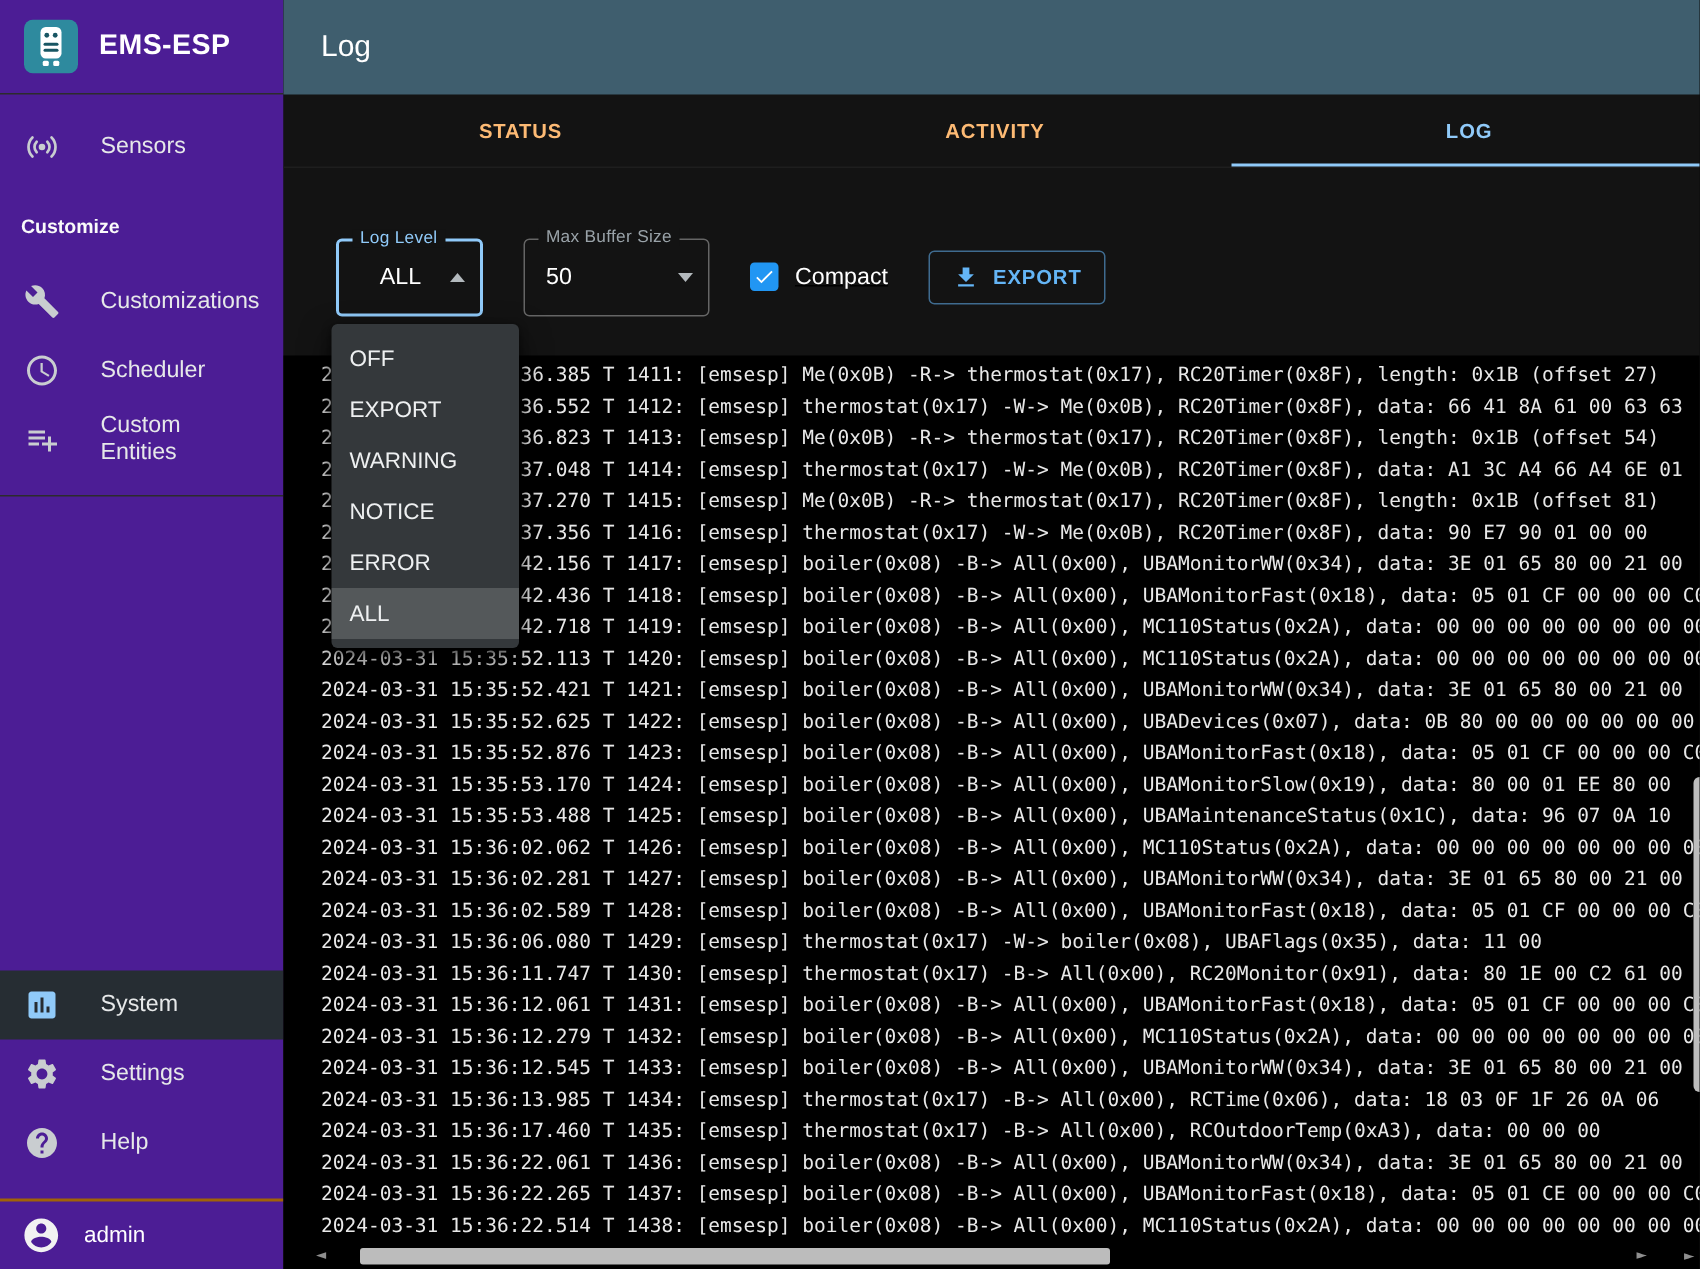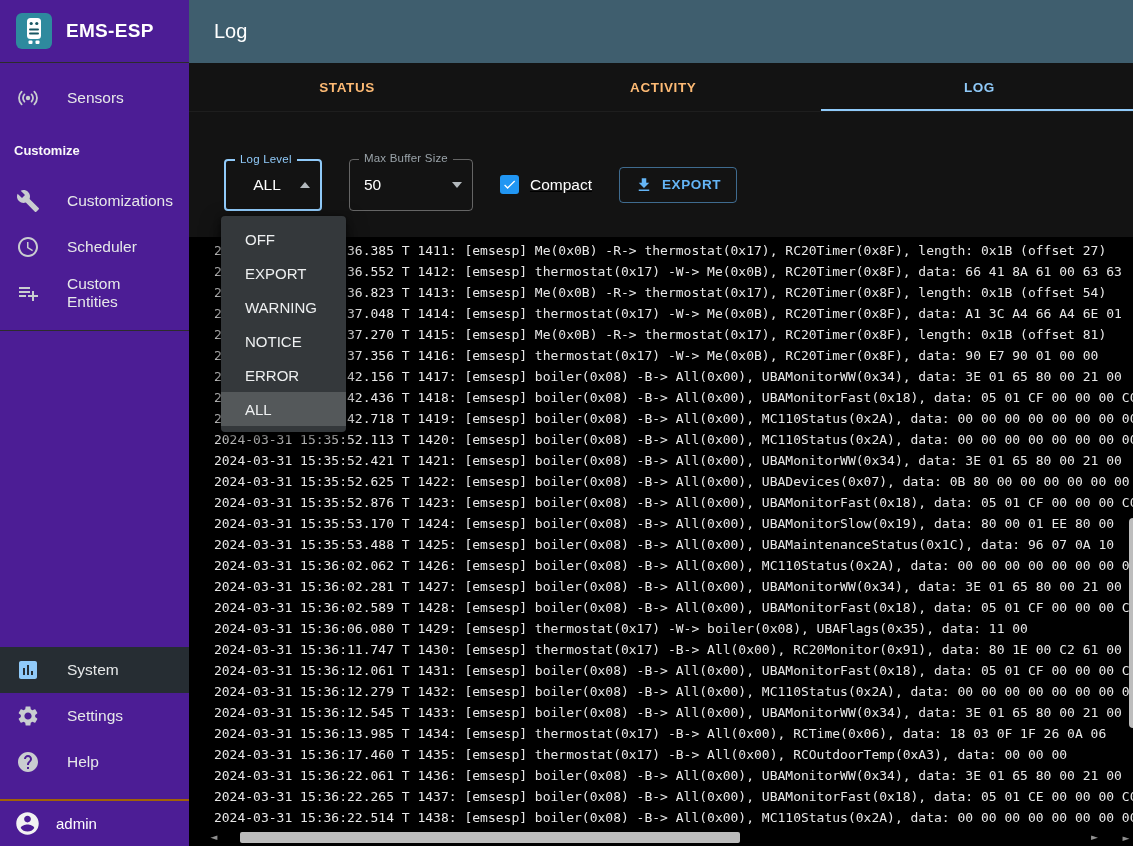--- a/index.html
+++ b/index.html
@@ -84,21 +84,21 @@
                     background:#bcbcbc; border-radius:2px; cursor:grab; }
   .corner-arrow { position:absolute; right:8px; bottom:3px; color:#8f8f8f; font-size:9px;
                   font-family:"DejaVu Sans",sans-serif; cursor:pointer; }
   .vscroll-thumb { position:absolute; right:1px; top:281px; width:8px; height:210px;
                    background:#bdbdbd; border-radius:4px; cursor:grab; }
 
   
   .menu { position:absolute; left:32px; top:216px; width:125px; background:#34383b;
           border-radius:4px; padding:6px 0; z-index:10;
           box-shadow:0 8px 20px rgba(0,0,0,.6), 0 2px 6px rgba(0,0,0,.5); }
-  .menu-item { height:34px; display:flex; align-items:center; padding:0 24px;
+  .menu-item { height:34px; display:flex; align-items:center; padding:0 12px;
                color:#eef0f1; font-size:15px; cursor:pointer; }
   .menu-item.selected { background:rgba(255,255,255,.16); }
 </style>
 </head>
 <body>
 
 <div class="app">
 
   <aside class="sidebar">
     <div class="brand">

